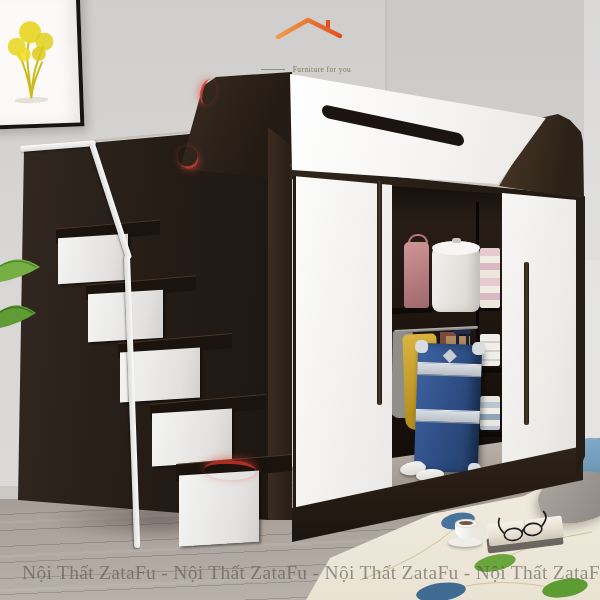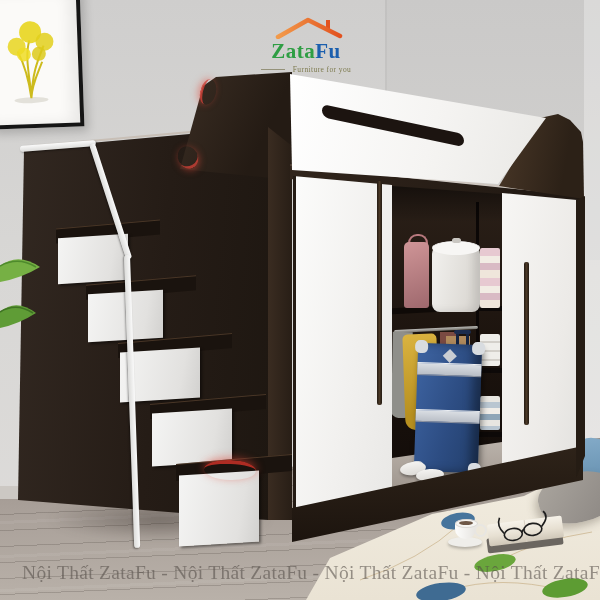--- a/index.html
+++ b/index.html
@@ -192,23 +192,20 @@
     <svg class="ps" style="left:0;top:0" width="112" height="26" viewBox="0 0 112 26">
       <defs>
         <linearGradient id="roofg" x1="0" y1="0" x2="1" y2="0">
           <stop offset="0" stop-color="#f29a4a"></stop>
             <stop offset="1" stop-color="#e2521f"></stop>
         </linearGradient>
       </defs>
       <rect x="76" y="7" width="4" height="10" fill="#e2521f"></rect>
       <path d="M28,24 L58,7 L90,23" stroke="url(#roofg)" stroke-width="4.5" stroke-linecap="round" stroke-linejoin="round" fill="none"></path>
     </svg>
-    <div class="logo-name">
-      <span style="color:#2f9e44">Zata</span><span style="color:#1b5fae">Fu</span>
-    </div>
     <div class="logo-tag">
       <div class="logo-tagline-rule"></div>
       <span class="logo-tagline">Furniture for you</span>
     </div>
   </div>
 
   <div class="ps shadow1"></div>
   <div class="ps shadow2"></div>
 
   <div class="ps rug">

